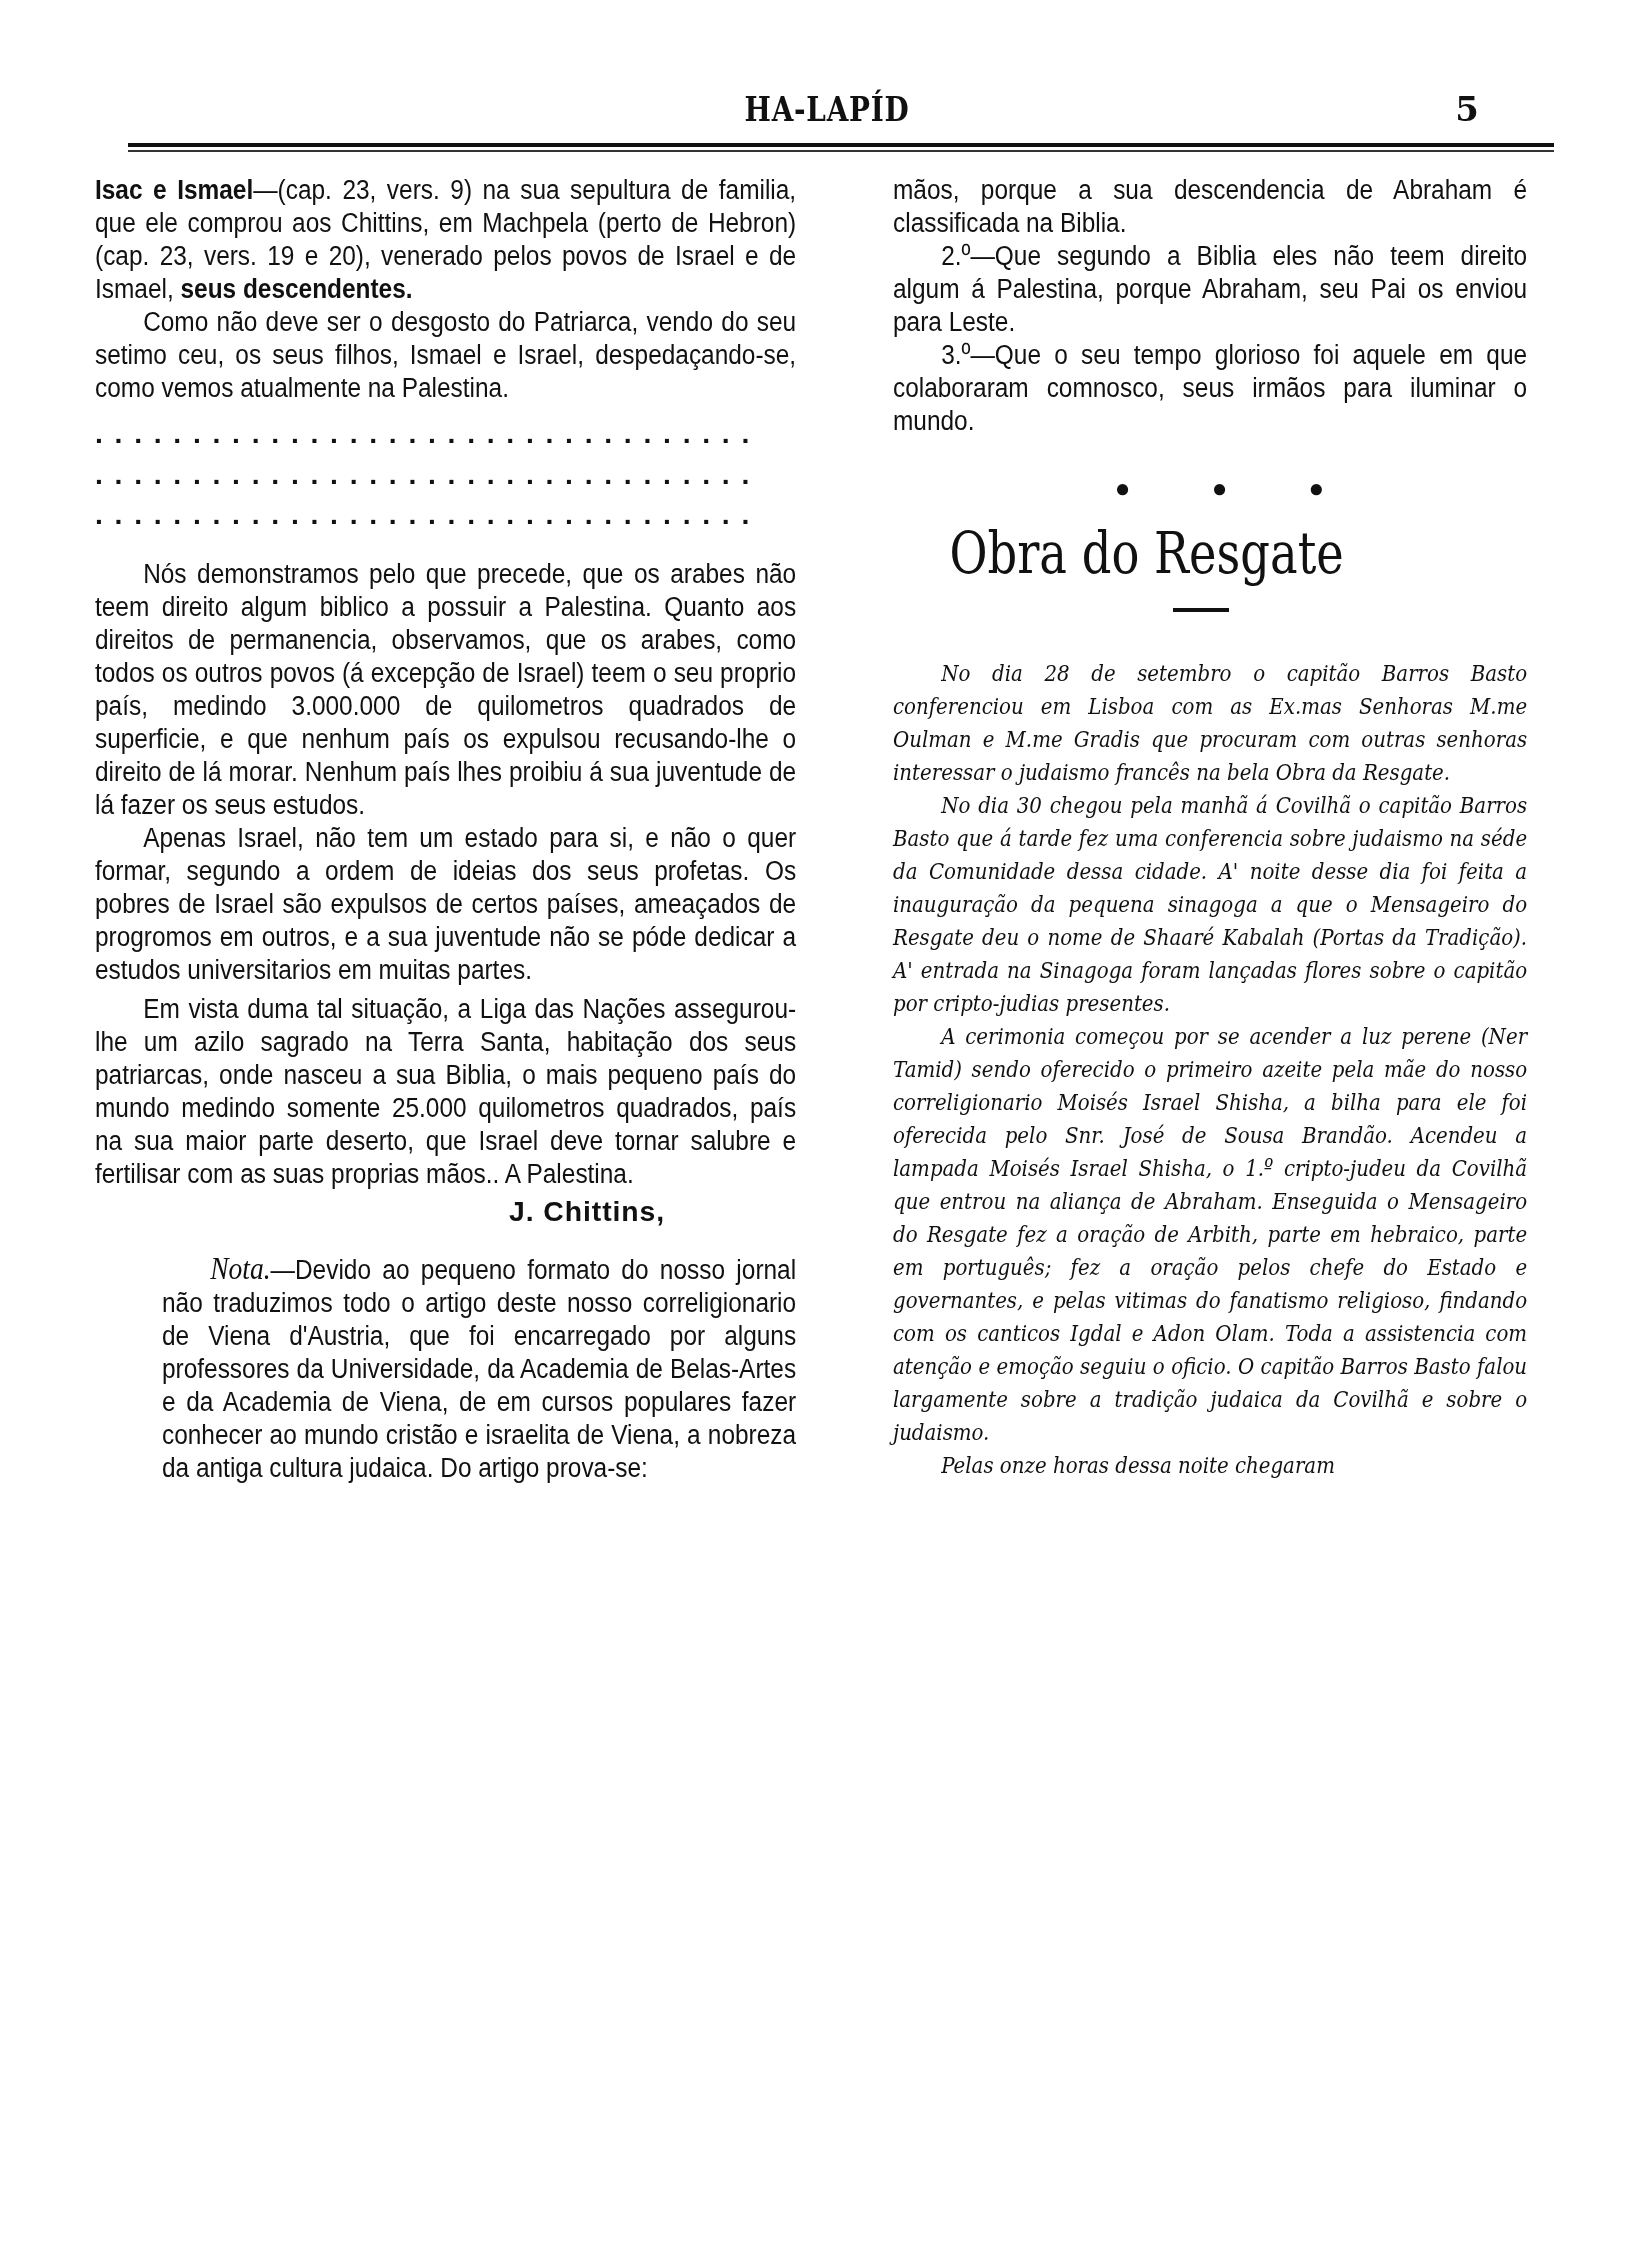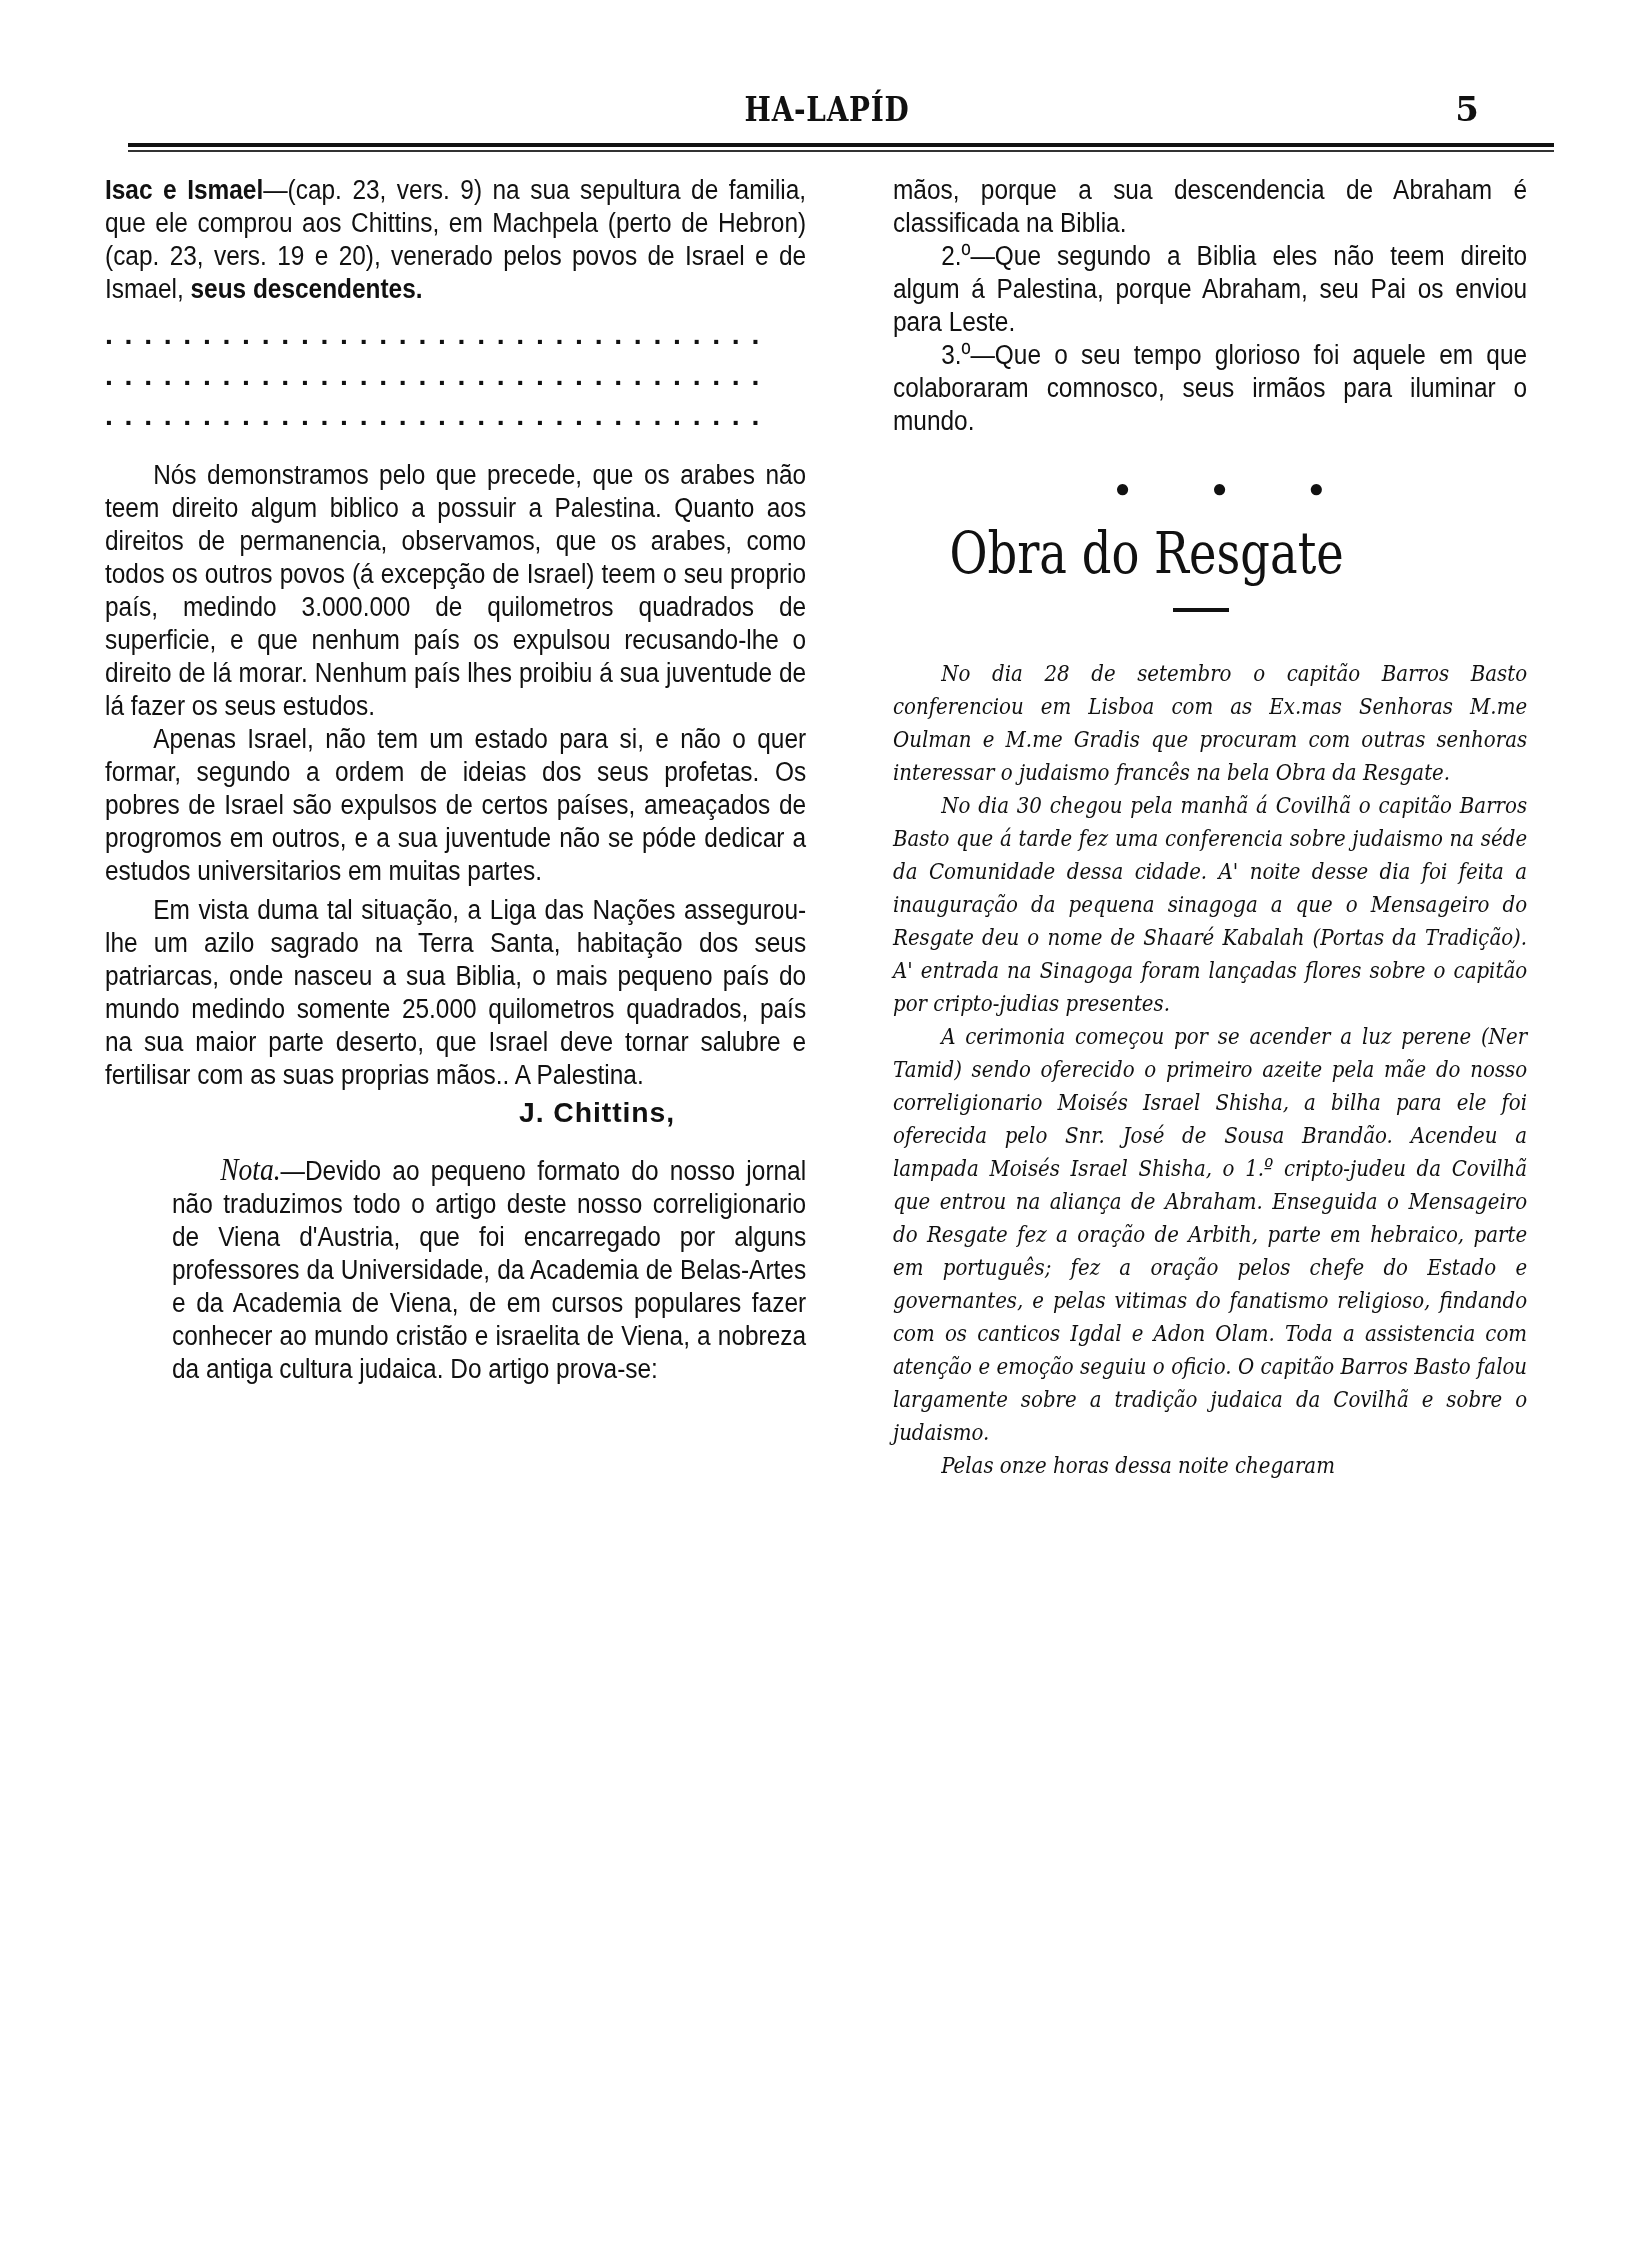--- a/index.html
+++ b/index.html
@@ -4,21 +4,21 @@
 <style>
   html, body { margin: 0; padding: 0; background: #ffffff; }
   body { width: 1627px; height: 2258px; position: relative; overflow: hidden; color: #111; }
   .header { position: absolute; top: 89px; left: 100px; width: 1454px; height: 65px; }
   .header-title { position: absolute; left: 0; right: 0; top: 0; text-align: center; font-family: "DejaVu Serif", serif; font-weight: bold; font-size: 34px; letter-spacing: 0.9px; transform: scaleX(0.82); }
   .page-number { position: absolute; right: 75px; top: 0; font-family: "DejaVu Serif", serif; font-weight: bold; font-size: 34px; }
   .rule-top { position: absolute; left: 28px; right: 0; top: 54px; height: 3.7px; background: #111; }
   .rule-bottom { position: absolute; left: 28px; right: 0; top: 61px; height: 1.9px; background: #333; }
 
   .col { position: absolute; top: 173px; font-family: "Liberation Sans", sans-serif; font-size: 28.4px; line-height: 33px; text-align: justify; }
-  .col-left { left: 105px; width: 701px; }
+  .col-left { left: 95px; width: 701px; }
   .col-right { left: 893px; width: 634px; }
   .col p { margin: 0; text-indent: 0; transform-origin: left top; }
   .narrow { display: block; transform: scaleX(0.86); transform-origin: left top; width: 116.3%; }
   p.indent { text-indent: 56px; }
   .bold-run { font-weight: bold; font-family: "Liberation Sans", sans-serif; }
   .dots { letter-spacing: 11.7px; white-space: nowrap; overflow: hidden; font-weight: bold; margin-top: 13px !important; height: 35px; }
   .gap { height: 24px; }
   .signature { text-align: right; padding-right: 131px; font-weight: bold; letter-spacing: 0.9px; margin-top: 5.6px !important; }
   .note-label { font-style: italic; font-family: "Liberation Serif", serif; font-size: 32px; }
   .note { padding-left: 67px; }
@@ -34,20 +34,23 @@
 <div class="header">
   <div class="header-title">HA-LAPÍD</div>
   <div class="page-number">5</div>
   <div class="rule-top"></div>
   <div class="rule-bottom"></div>
 </div>
 
 <div class="col col-left">
   <p>
       <span class="narrow"><span class="bold-run">Isac e Ismael</span><span>—(cap. 23, vers. 9) na sua sepultura de familia, que ele comprou aos Chittins, em Machpela (perto de Hebron) (cap. 23, vers. 19 e 20), venerado pelos povos de Israel e de Ismael, </span><span class="bold-run">seus descendentes.</span></span>
+    </p>
+  <p class="indent">
+      <span class="narrow">Como não deve ser o desgosto do Patriarca, vendo do seu setimo ceu, os seus filhos, Ismael e Israel, despedaçando-se, como vemos atualmente na Palestina.</span>
     </p>
   <p class="dots">..................................</p>
   <p class="dots" style="margin-top:5.6px !important">..................................</p>
   <p class="dots" style="margin-top:5.6px !important">..................................</p>
   <div class="gap"></div>
   <p class="indent">
       <span class="narrow">Nós demonstramos pelo que precede, que os arabes não teem direito algum biblico a possuir a Palestina. Quanto aos direitos de permanencia, observamos, que os arabes, como todos os outros povos (á excepção de Israel) teem o seu proprio país, medindo 3.000.000 de quilometros quadrados de superficie, e que nenhum país os expulsou recusando-lhe o direito de lá morar. Nenhum país lhes proibiu á sua juventude de lá fazer os seus estudos.</span>
     </p>
   <p class="indent">
       <span class="narrow">Apenas Israel, não tem um estado para si, e não o quer formar, segundo a ordem de ideias dos seus profetas. Os pobres de Israel são expulsos de certos países, ameaçados de progromos em outros, e a sua juventude não se póde dedicar a estudos universitarios em muitas partes.</span>

